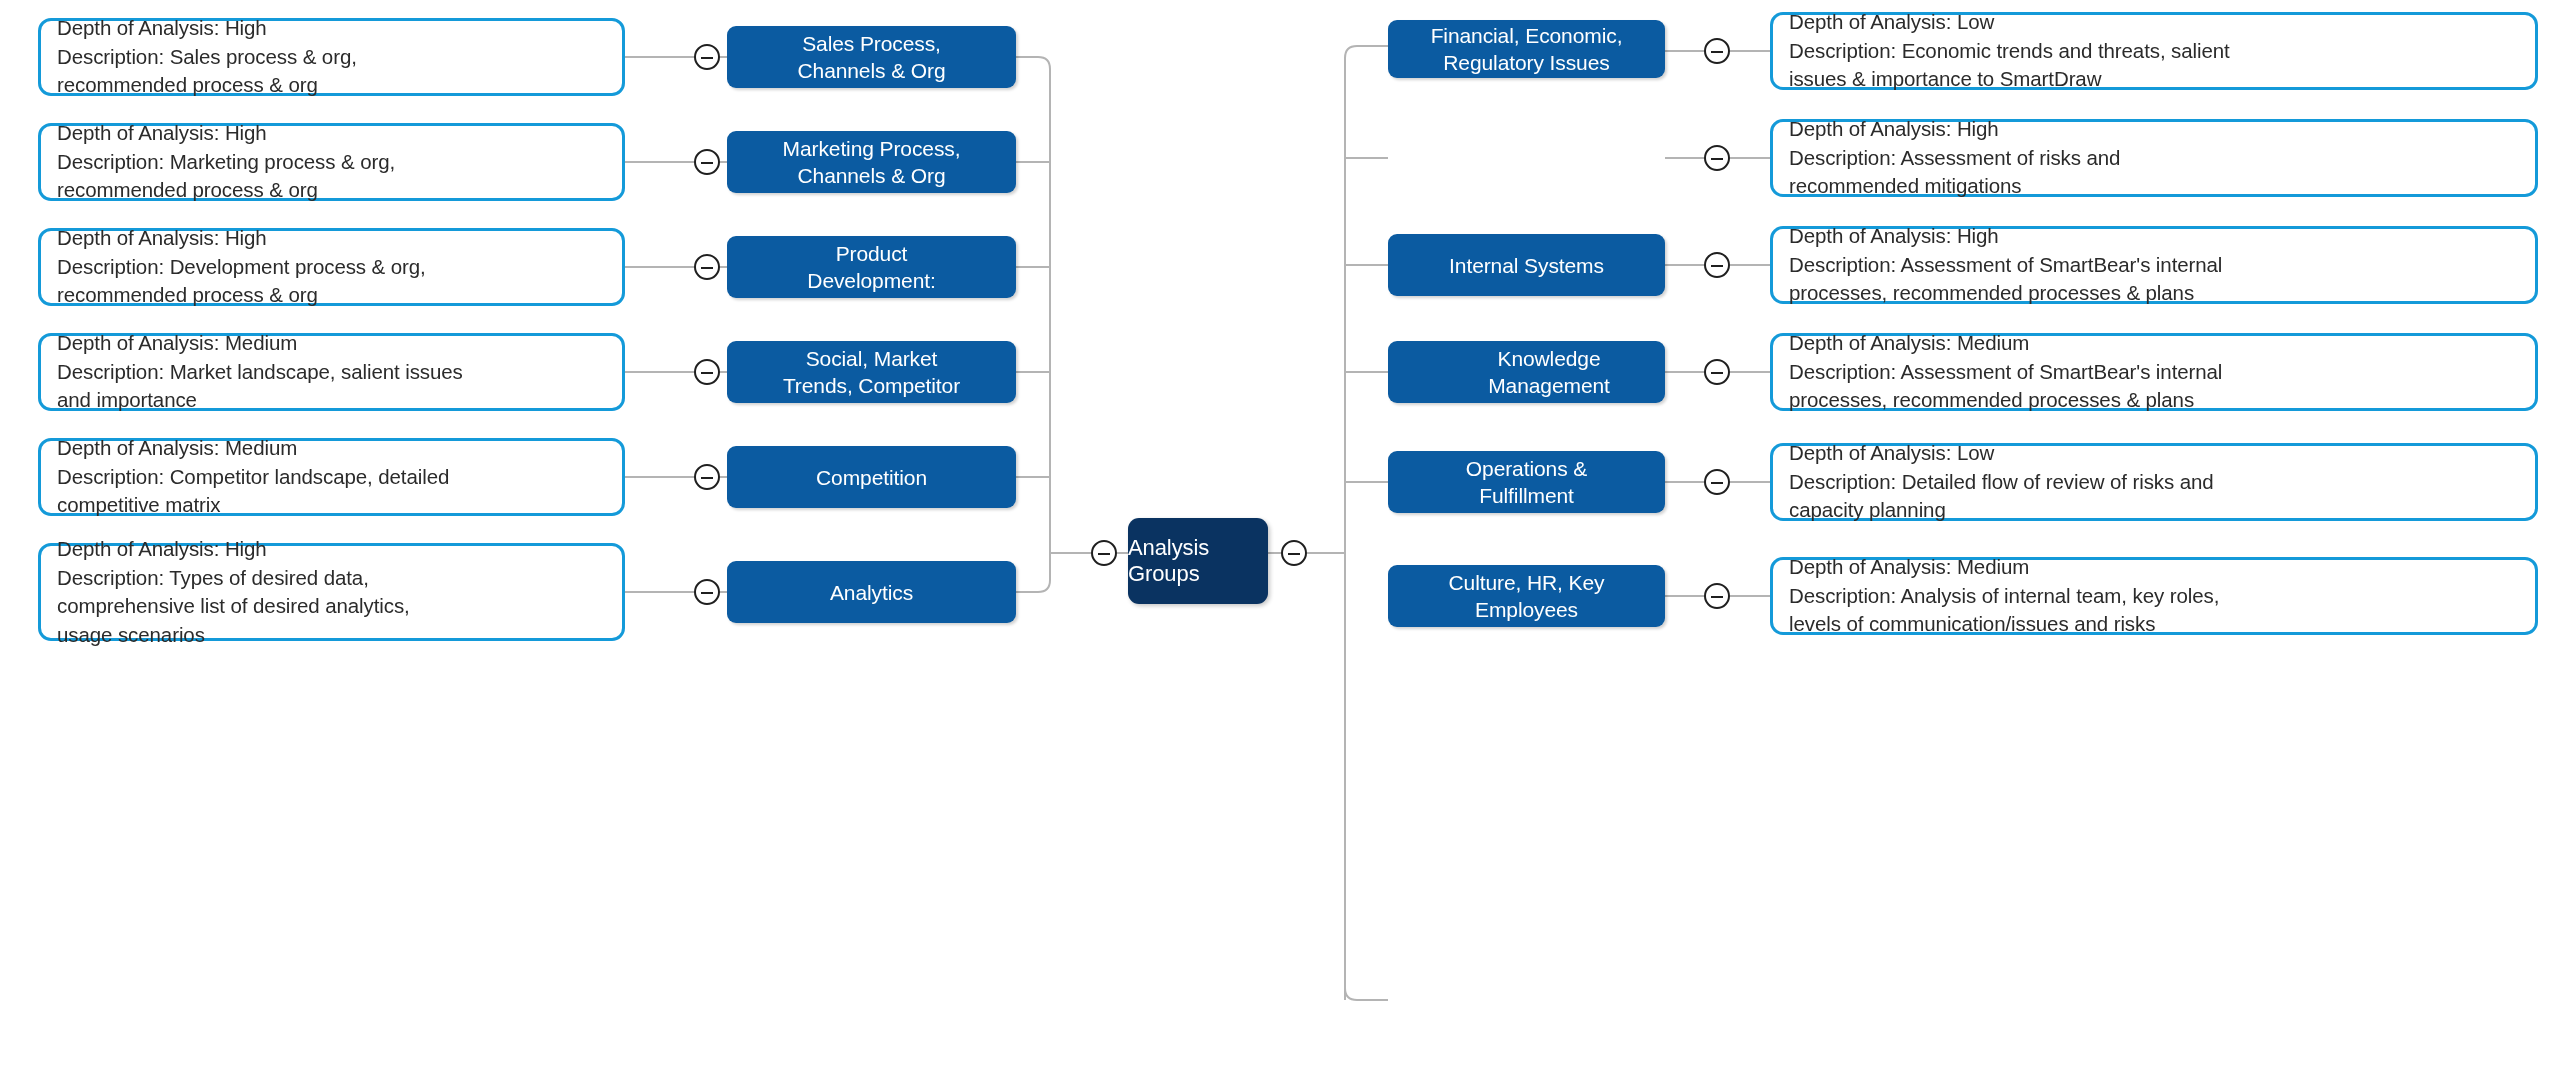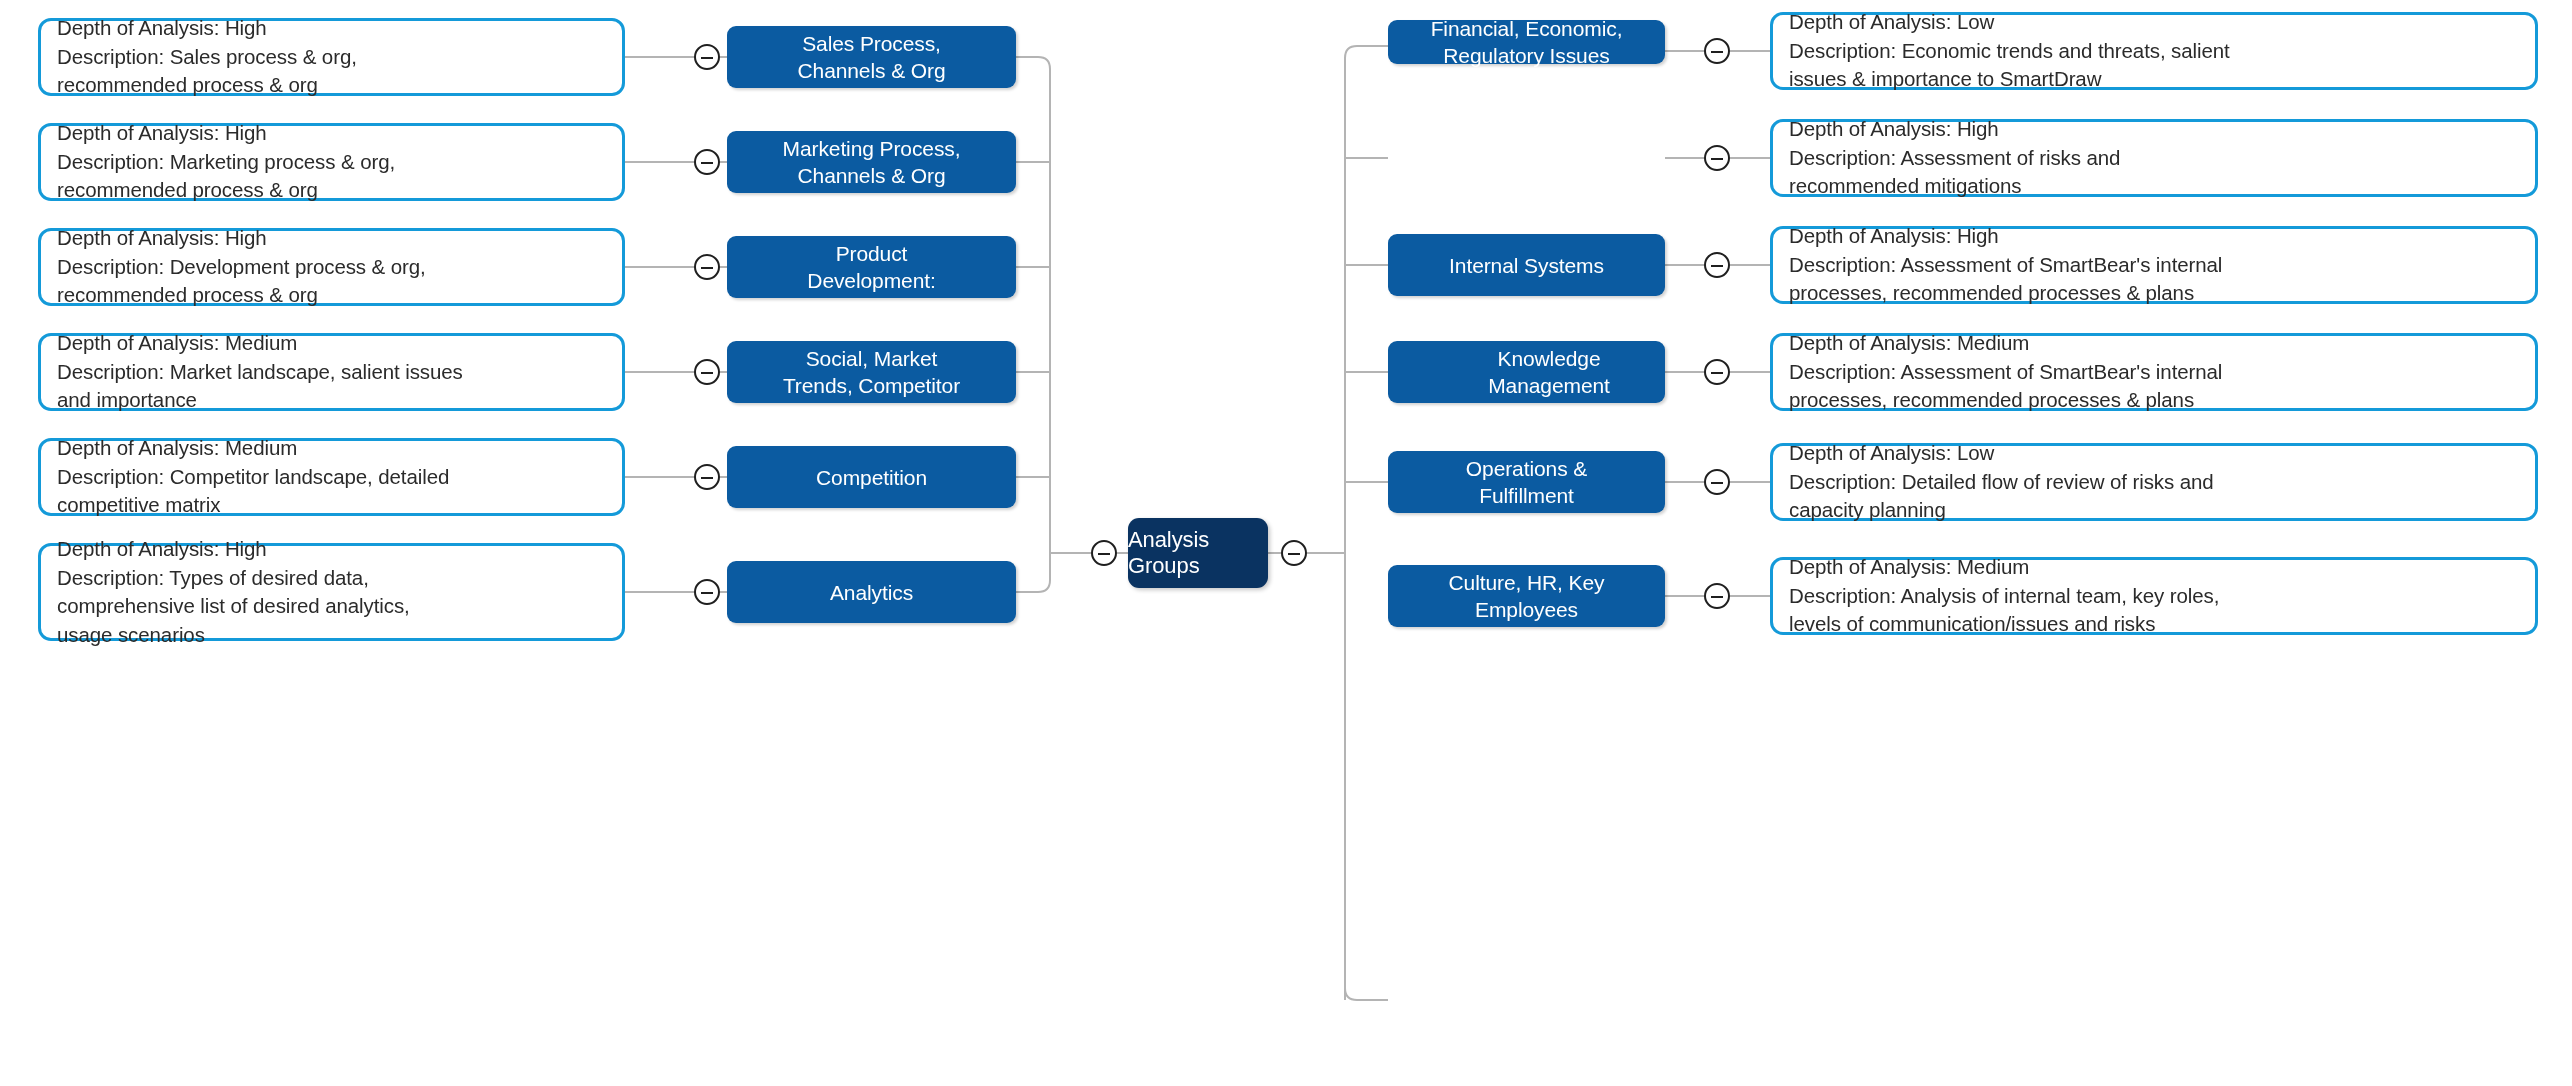--- a/index.html
+++ b/index.html
@@ -159,27 +159,27 @@
   </div>
   <div class="topic" style="left:727px;top:446px;width:289px;height:62px;">
     <span class="txt">Competition</span>
   </div>
   <div class="topic" style="left:727px;top:561px;width:289px;height:62px;">
     <span class="txt">Analytics</span>
   </div>
 
   <div class="collapse" style="left:1091px;top:540px;"></div>
 
-  <div class="root" style="left:1128px;top:518px;width:140px;height:70px;">
+  <div class="root" style="left:1128px;top:518px;width:140px;height:86px;">
     <span class="txt">Analysis Groups</span>
   </div>
 
   <div class="collapse" style="left:1281px;top:540px;"></div>
 
-  <div class="topic" style="left:1388px;top:20px;width:277px;height:44px;">
+  <div class="topic" style="left:1388px;top:20px;width:277px;height:58px;">
     <span class="txt">Financial, Economic,
 Regulatory Issues</span>
   </div>
   <div class="topic" style="left:1388px;top:234px;width:277px;height:62px;">
     <span class="txt">Internal Systems</span>
   </div>
   <div class="topic" style="left:1388px;top:341px;width:277px;height:62px;padding-left:45px;">
     <span class="txt">Knowledge
 Management</span>
   </div>

